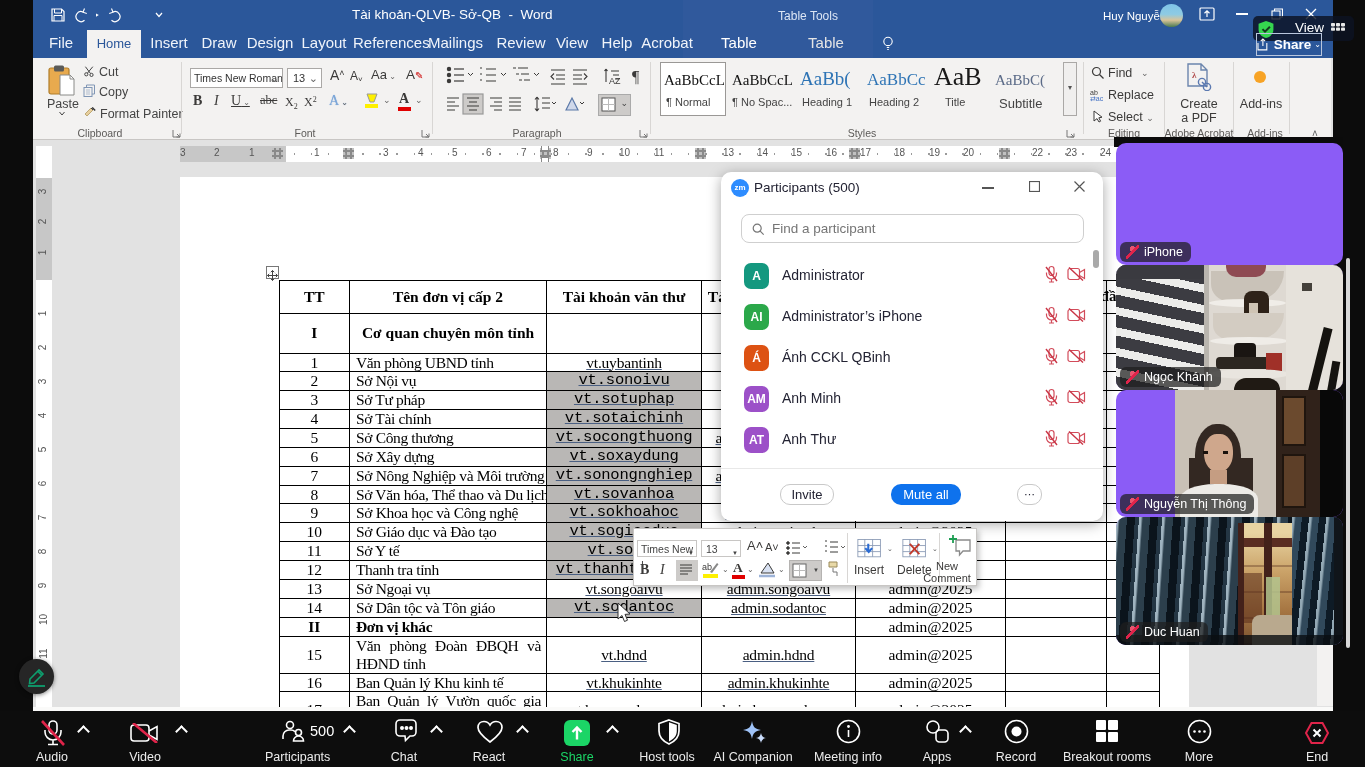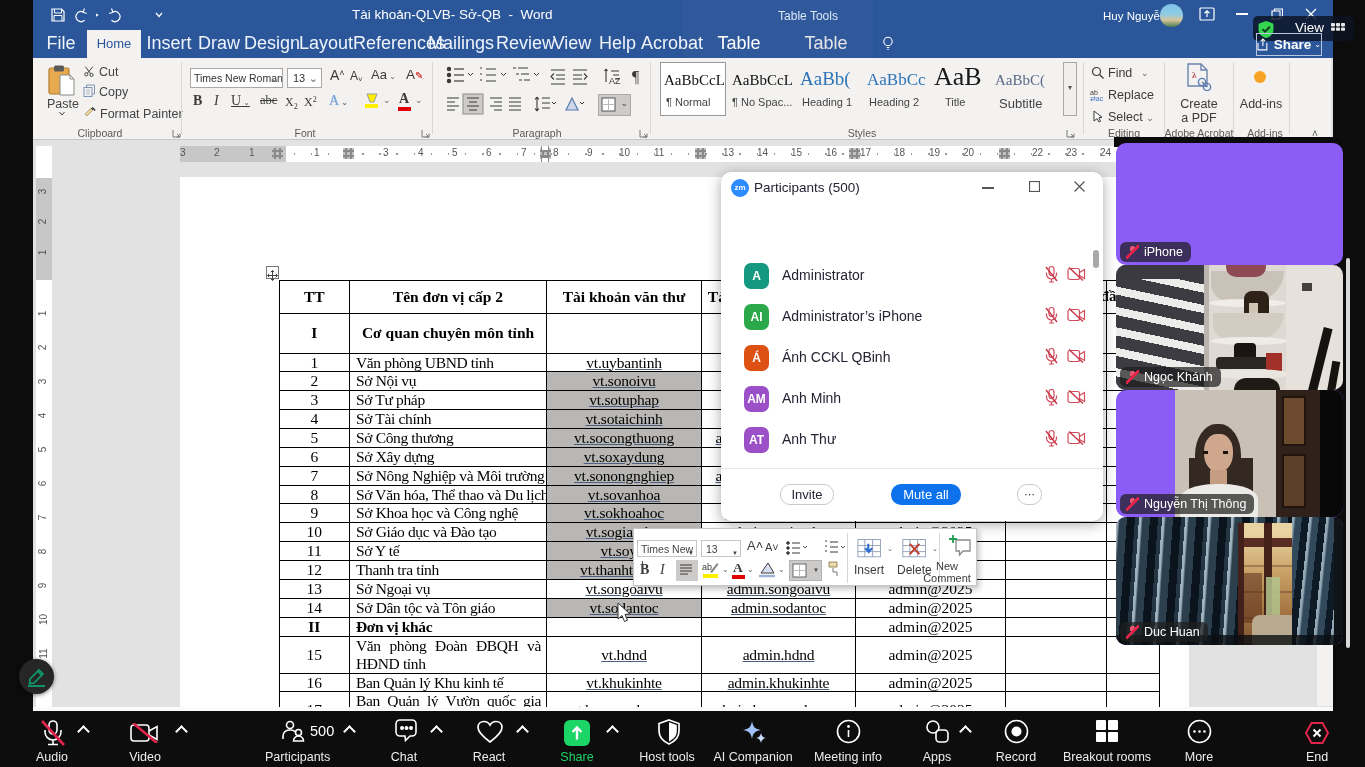--- a/index.html
+++ b/index.html
@@ -8,21 +8,21 @@
   .abs { position:absolute; }
   #stage { position:relative; width:1365px; height:767px; background:#0c0c0c; }
 
   
   #word { position:absolute; left:33px; top:0; width:1300px; height:711px; background:#e2e2e2; }
   #titlebar { position:absolute; left:0; top:0; width:1300px; height:58px; background:#2b579a; }
   #ttools { position:absolute; left:650px; top:0; width:190px; height:58px; background:#30599c; }
   .wtxt { color:#fff; font-size:13px; }
   #doctitle { position:absolute; left:319px; top:7px; color:#fff; font-size:13.5px; }
   #tabs { position:absolute; left:0; top:28px; width:1300px; height:30px; }
-  .tab { position:absolute; top:0; height:30px; line-height:30px; color:#f0f4fa; font-size:18px; text-align:center; }
+  .tab { position:absolute; top:0; height:30px; line-height:30px; color:#f0f4fa; font-size:15px; text-align:center; }
   #hometab { position:absolute; left:54px; top:2px; width:54px; height:28px; background:#f3f2f1; color:#2b579a; font-size:13px; text-align:center; line-height:28px; }
   #ribbon { position:absolute; left:0; top:58px; width:1298px; height:82px; background:#f3f2f1; border-bottom:1px solid #c8c6c4; }
   .gdiv { position:absolute; top:4px; width:1px; height:72px; background:#d8d6d4; }
   .glabel { position:absolute; top:69px; font-size:10.5px; color:#5c5a58; width:120px; text-align:center; }
 
   
   #ruler { position:absolute; left:147px; top:146px; width:1009px; height:16px; background:#fff; overflow:hidden; }
   .rgray { position:absolute; top:0; height:16px; background:#c7c7c7; }
   .rnum { position:absolute; top:1px; font-size:10px; color:#555; }
   .rmark { position:absolute; top:2px; width:11px; height:11px; background:#c2c2c2;
@@ -30,21 +30,21 @@
   #vruler { position:absolute; left:3px; top:146px; width:16px; bottom:0; background:#fff; }
 
   
   #page { position:absolute; left:147px; top:177px; width:1009px; height:530px; background:#fff; overflow:hidden; }
 
   
   #doctable { position:absolute; left:98.5px; top:103px; width:881px; border-collapse:collapse; table-layout:fixed;
      font-family:"Liberation Serif", serif; font-size:15.5px; color:#000; }
   #doctable td { border:1px solid #000; text-align:center; vertical-align:middle; padding:0; overflow:hidden; white-space:nowrap; }
   #doctable .ul { text-decoration:underline; text-decoration-color:#4a5f82; letter-spacing:-0.2px; }
-  #doctable .sh { background:#b9b7b5; }
+  #doctable .sh { background:#b9b7b5;font-family:Liberation Mono, monospace; }
   #doctable .left { text-align:left; padding-left:6px; letter-spacing:-0.35px; }
 
   
   #vscroll { position:absolute; left:1284px; top:141px; width:16px; height:565px; background:#f3f2f1; }
   #hscrollstrip { position:absolute; left:0px; top:707px; width:1300px; height:4px; background:#fafaf9; }
 
   
   #panel { position:absolute; left:721px; top:172px; width:382px; height:349px; background:#fff;
      border-radius:10px; box-shadow:0 3px 14px rgba(0,0,0,.35); font-family:"Liberation Sans",sans-serif; }
   .prow { position:absolute; left:0; width:100%; height:41px; }
@@ -613,20 +613,27 @@
     <div class="abs" style="left:33px;top:8px;font-size:13.5px;color:#232333">Participants (500)</div>
     <svg class="abs" style="left:261px;top:15px" width="12" height="2">
         <rect width="12" height="2" fill="#555"></rect>
       </svg>
     <svg class="abs" style="left:308px;top:9px" width="11" height="11" viewBox="0 0 11 11" fill="none" stroke="#555" stroke-width="1.2">
         <rect x="0.5" y="0.5" width="10" height="10"></rect>
       </svg>
     <svg class="abs" style="left:353px;top:9px" width="11" height="11" viewBox="0 0 11 11" stroke="#555" stroke-width="1.2">
         <path d="M0.5 0.5 L10.5 10.5 M10.5 0.5 L0.5 10.5"></path>
       </svg>
+    <div class="abs" style="left:20px;top:42px;width:343px;height:29px;border:1px solid #cfcfcf;border-radius:8px">
+      <svg class="abs" style="left:10px;top:8px" width="13" height="13" viewBox="0 0 13 13" fill="none" stroke="#767676" stroke-width="1.2">
+          <circle cx="5.2" cy="5.2" r="4"></circle>
+          <path d="M8.2 8.2 l3.5 3.5"></path>
+        </svg>
+      <div class="abs" style="left:30px;top:6px;font-size:13.5px;color:#757575">Find a participant</div>
+    </div>
     <div class="abs" style="left:372px;top:78px;width:6px;height:18px;border-radius:3px;background:#a9a9a9"></div>
     <div class="prow" style="top:84px">
       <div class="pavatar" style="background:#14987f">A</div>
         <div class="pname">Administrator</div>
       <svg class="abs" style="left:323px;top:9px" width="15" height="19" viewBox="0 0 15 19" fill="none" stroke="#d24b5a" stroke-width="1.2">
         <rect x="5" y="1.5" width="5" height="9" rx="2.5"></rect>
         <path d="M2.5 7.5 v1.5 a5 5 0 0 0 10 0 v-1.5 M7.5 14 v2.5 M5 17 h5"></path>
         <path d="M2 2 L13 16" stroke="#c93545" stroke-width="1.4"></path>
       </svg>
       <svg class="abs" style="left:346px;top:11px" width="19" height="14" viewBox="0 0 19 14" fill="none" stroke="#d24b5a" stroke-width="1.2">

